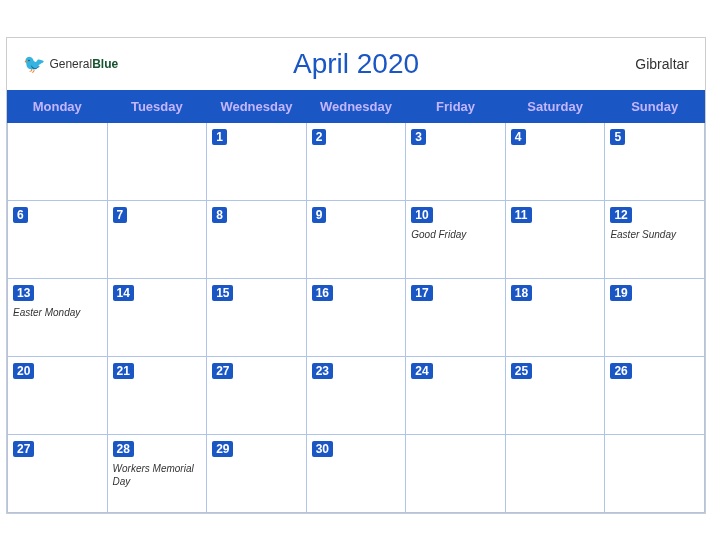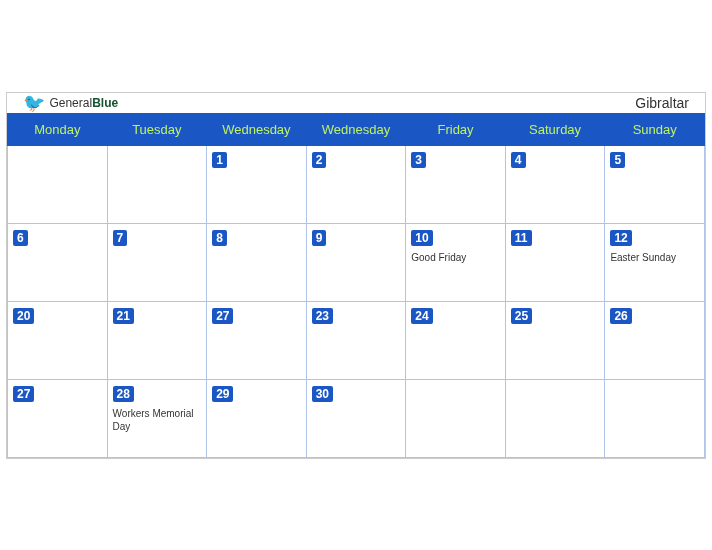--- a/index.html
+++ b/index.html
@@ -65,25 +65,25 @@
       transform: translateY(-50%);
       font-size: 14px;
       color: #333;
     }
     .calendar-grid {
       width: 100%;
       border-collapse: collapse;
     }
     .calendar-grid th {
       background-color: #1a56c4;
-      color: #bef264;
+      color: #c4b5fd;
       text-align: center;
       padding: 8px 0;
       font-size: 13px;
-      font-weight: normal;
+      font-weight: bold;
       border: 1px solid #1a56c4;
     }
     .calendar-grid td {
       border: 1px solid #b0c4e8;
       vertical-align: top;
       width: calc(100% / 7);
       height: 78px;
       padding: 4px 5px;
       background: #fff;
     }
@@ -95,37 +95,39 @@
       padding: 1px 4px;
       border-radius: 2px;
       margin-bottom: 3px;
       font-weight: bold;
     }
     .holiday-name {
       font-size: 10px;
       color: #333;
       margin-top: 2px;
       line-height: 1.3;
+      font-style: italic;
     }
     td.empty-cell {
       background: #fff;
     }
   </style>
 </head>
 <body>
 
 <div class="calendar-wrapper">
   <div class="calendar-header">
     <div class="logo-area">
       <div class="logo-bird">🐦</div>
       <div class="logo-stacked">
         <span class="logo-text-general">General</span>
         <span class="logo-text-blue">Blue</span>
       </div>
     </div>
+    <h1 class="calendar-title">April 2020</h1>
     <div class="region-label">Gibraltar</div>
   </div>
 
   <table class="calendar-grid">
     <thead>
       <tr>
       <th>Monday</th>
           <th>Tuesday</th>
           <th>Wednesday</th>
           <th>Wednesday</th>
@@ -147,20 +149,29 @@
         <tr>
           <td><span class="day-number">6</span></td>
           <td><span class="day-number">7</span></td>
           <td><span class="day-number">8</span></td>
           <td><span class="day-number">9</span></td>
           <td><span class="day-number">10</span><div class="holiday-name">Good Friday</div></td>
           <td><span class="day-number">11</span></td>
           <td><span class="day-number">12</span><div class="holiday-name">Easter Sunday</div></td>
         </tr>
         <tr>
+          <td><span class="day-number">13</span><div class="holiday-name">Easter Monday</div></td>
+          <td><span class="day-number">14</span></td>
+          <td><span class="day-number">15</span></td>
+          <td><span class="day-number">16</span></td>
+          <td><span class="day-number">17</span></td>
+          <td><span class="day-number">18</span></td>
+          <td><span class="day-number">19</span></td>
+        </tr>
+        <tr>
           <td><span class="day-number">20</span></td>
           <td><span class="day-number">21</span></td>
           <td><span class="day-number">27</span></td>
           <td><span class="day-number">23</span></td>
           <td><span class="day-number">24</span></td>
           <td><span class="day-number">25</span></td>
           <td><span class="day-number">26</span></td>
         </tr>
         <tr>
           <td><span class="day-number">27</span></td>

